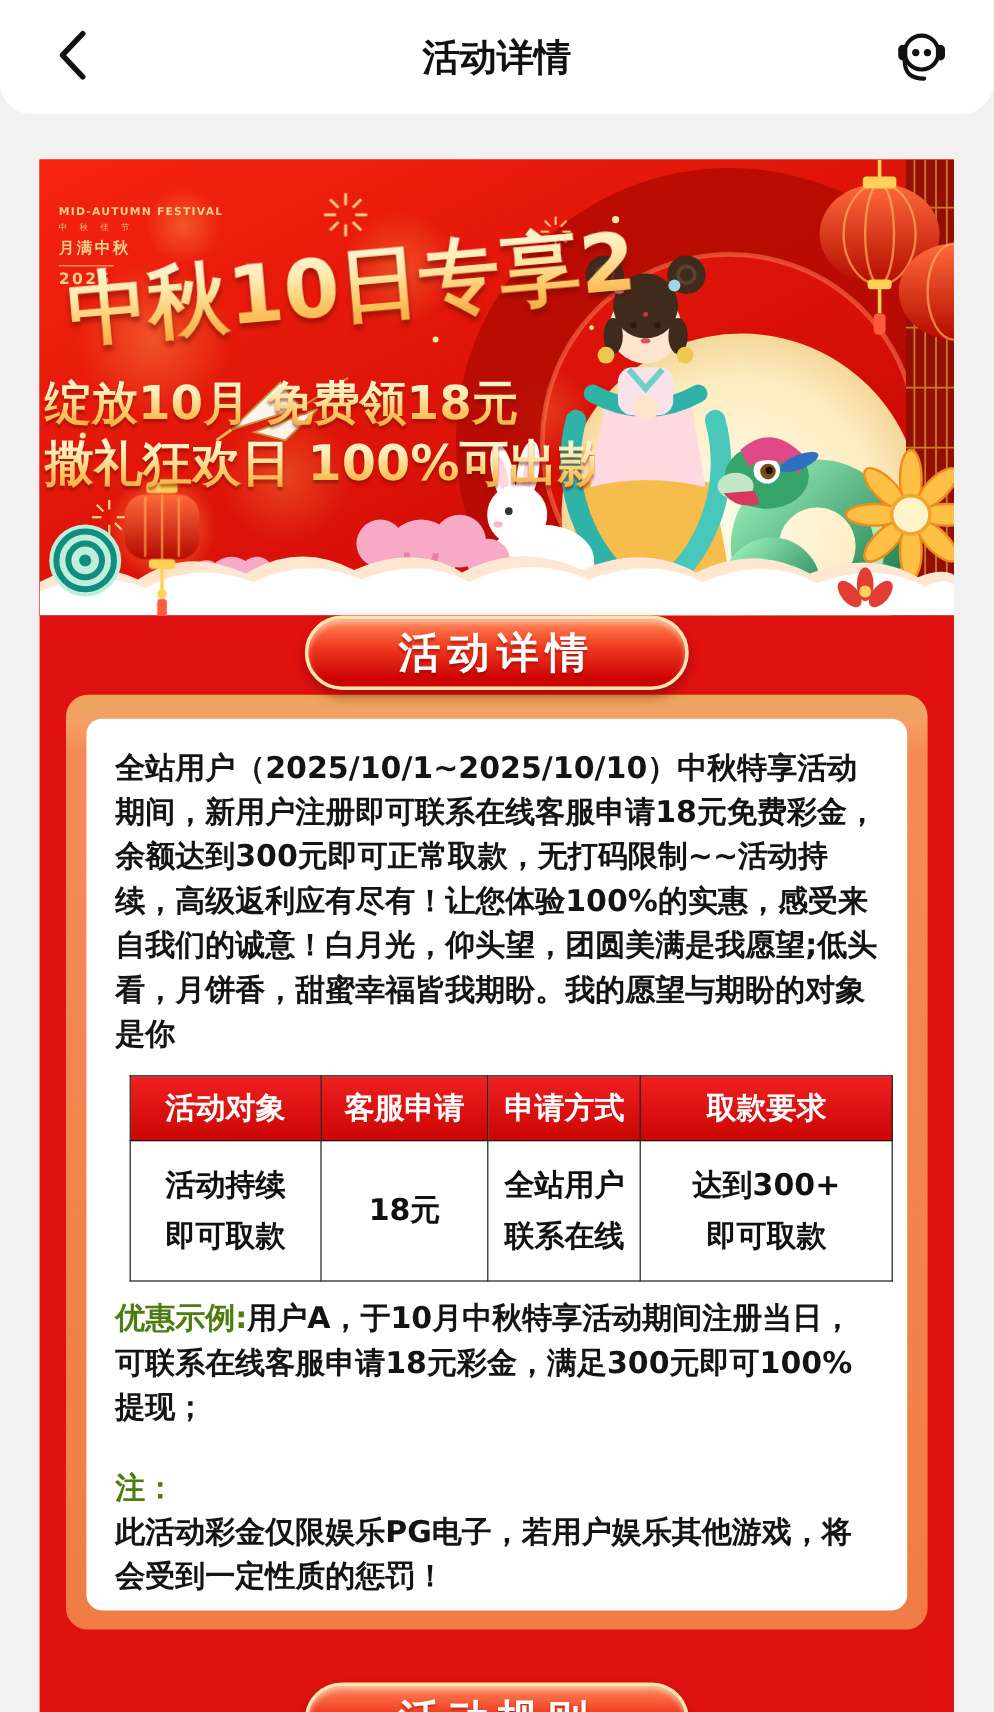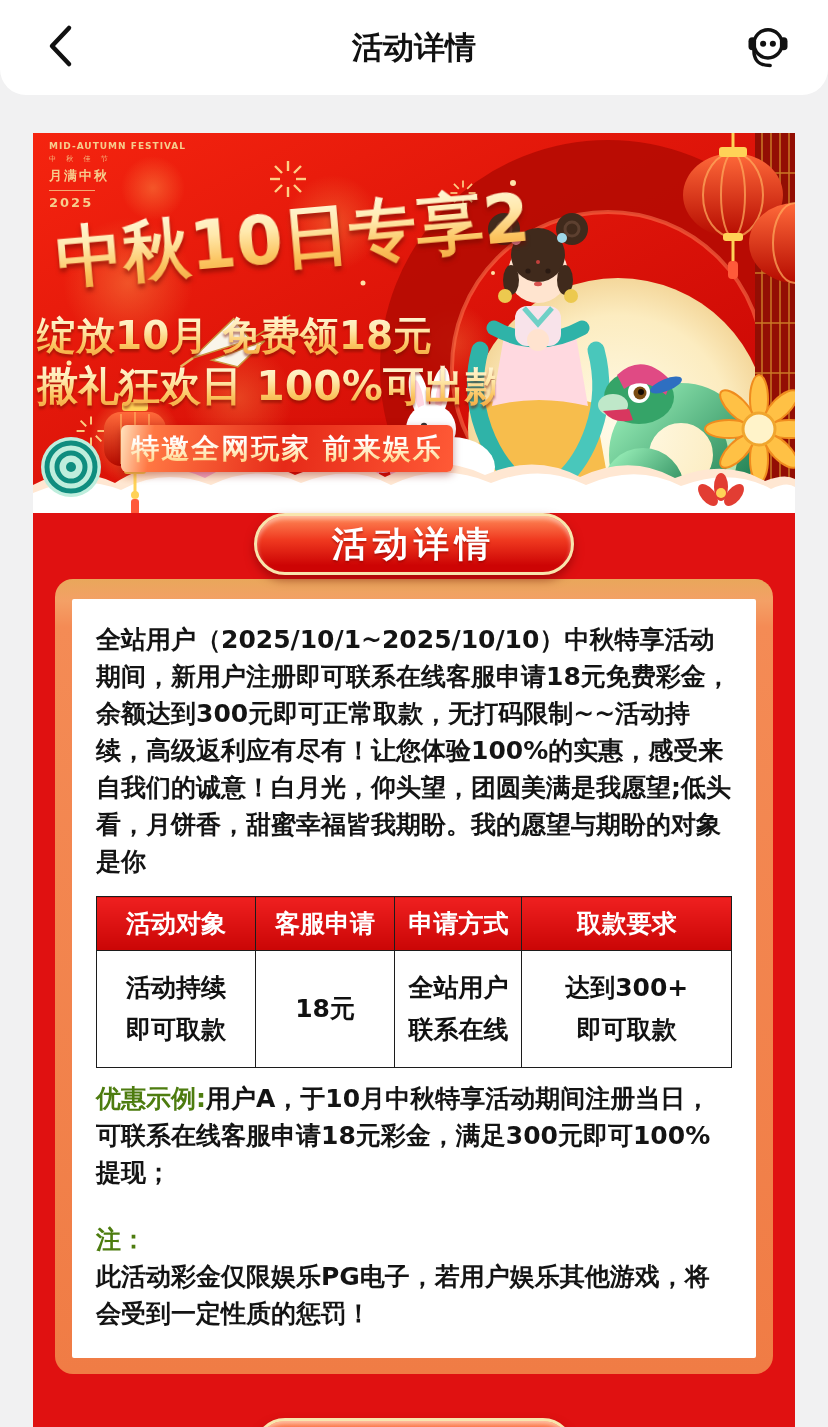--- a/index.html
+++ b/index.html
@@ -23,21 +23,21 @@
   .icon-btn { width:52px; height:52px; display:flex; align-items:center; justify-content:center; background:none; border:none; cursor:pointer; z-index:2; }
   
   .wrapper {
     width:762px; margin:38px auto 0; background:#e01111;
     min-height:1294px;
   }
   
   .banner { position:relative; width:762px; height:380px; overflow:hidden; background:#d80707; }
   .banner svg.art { position:absolute; inset:0; }
   .corner-block { position:absolute; top:8px; left:16px; color:#f6cd8d; z-index:3; }
-  .corner-l1 { font-size:9px; letter-spacing:1px; font-weight:700; }
+  .corner-l1 { font-size:9px; letter-spacing:1px; font-weight:700;margin-top:31px; }
   .corner-l2 { font-size:7px; letter-spacing:4px; margin-top:3px; opacity:.9; }
   .corner-l3 { font-size:13px; font-weight:800; letter-spacing:2px; margin-top:3px; }
   .corner-div { width:46px; height:1px; background:#f6cd8d; margin:5px 0 4px; opacity:.8; }
   .corner-year { font-size:13px; font-weight:700; letter-spacing:2px; }
   .gold-text {
     background:linear-gradient(180deg,#fffbe9 0%,#ffe9ad 38%,#fbc35e 68%,#ef9a33 100%);
     -webkit-background-clip:text; background-clip:text; color:transparent;
   }
   .banner-title {
     position:absolute; top:60px; left:2px; width:516px; text-align:center;
@@ -75,24 +75,24 @@
     display:flex; align-items:center; justify-content:center;
   }
   .pill-text { font-size:35px; font-weight:900; color:#fff; letter-spacing:6px;
     text-shadow:0 2px 2px rgba(140,0,0,.5); }
   
   .platform {
     margin:0 22px; border-radius:18px;
     background:linear-gradient(180deg,#e9a75b 0%,#f4a066 22px,#f48b55 48px,#f07c45 100%);
     padding:20px 17px 16px;
   }
-  .card { background:#ffffff; border-radius:2px; padding:22px 24px 26px; }
+  .card { background:#ffffff; border-radius:13px; padding:22px 24px 10px; }
   .body-text { font-size:25px; line-height:37px; color:#141414; font-weight:600; }
   
-  table.promo { width:100%; border-collapse:collapse; margin:16px 0 12px; table-layout:fixed; }
+  table.promo { width:100%; border-collapse:collapse; margin:16px 12px 12px; table-layout:fixed; }
   .promo th {
     background:linear-gradient(180deg,#ef2020 0%,#ca0505 100%);
     color:#fff; font-size:25px; font-weight:700; padding:10px 2px; border:1px solid #1c1c1c;
   }
   .promo td {
     text-align:center; font-size:25px; font-weight:700; color:#111;
     border:1px solid #1c1c1c; padding:16px 2px;
   }
   .promo td span { display:block; line-height:42px; }
   .col1{width:25%;} .col2{width:22%;} .col3{width:20%;} .col4{width:33%;}
@@ -357,23 +357,20 @@
       <div class="corner-l1">MID-AUTUMN FESTIVAL</div>
       <div class="corner-l2">中 秋 佳 节</div>
       <div class="corner-l3">月满中秋</div>
       <div class="corner-div"></div>
       <div class="corner-year">2025</div>
     </div>
 
     <div class="banner-title gold-text">中秋10日专享2</div>
     <div class="banner-sub1 gold-text">绽放10月  免费领18元</div>
     <div class="banner-sub2 gold-text">撒礼狂欢日 100%可出款</div>
-    <div class="banner-ribbon">
-      <span class="banner-ribbon-text">特邀全网玩家 前来娱乐</span>
-    </div>
   </section>
 
   <section>
     <div class="pill">
       <span class="pill-text">活动详情</span>
     </div>
     <div class="platform">
       <div class="card">
         <p class="body-text">全站用户（2025/10/1~2025/10/10）中秋特享活动期间，新用户注册即可联系在线客服申请18元免费彩金，余额达到300元即可正常取款，无打码限制~~活动持续，高级返利应有尽有！让您体验100%的实惠，感受来自我们的诚意！白月光，仰头望，团圆美满是我愿望;低头看，月饼香，甜蜜幸福皆我期盼。我的愿望与期盼的对象是你</p>
 

